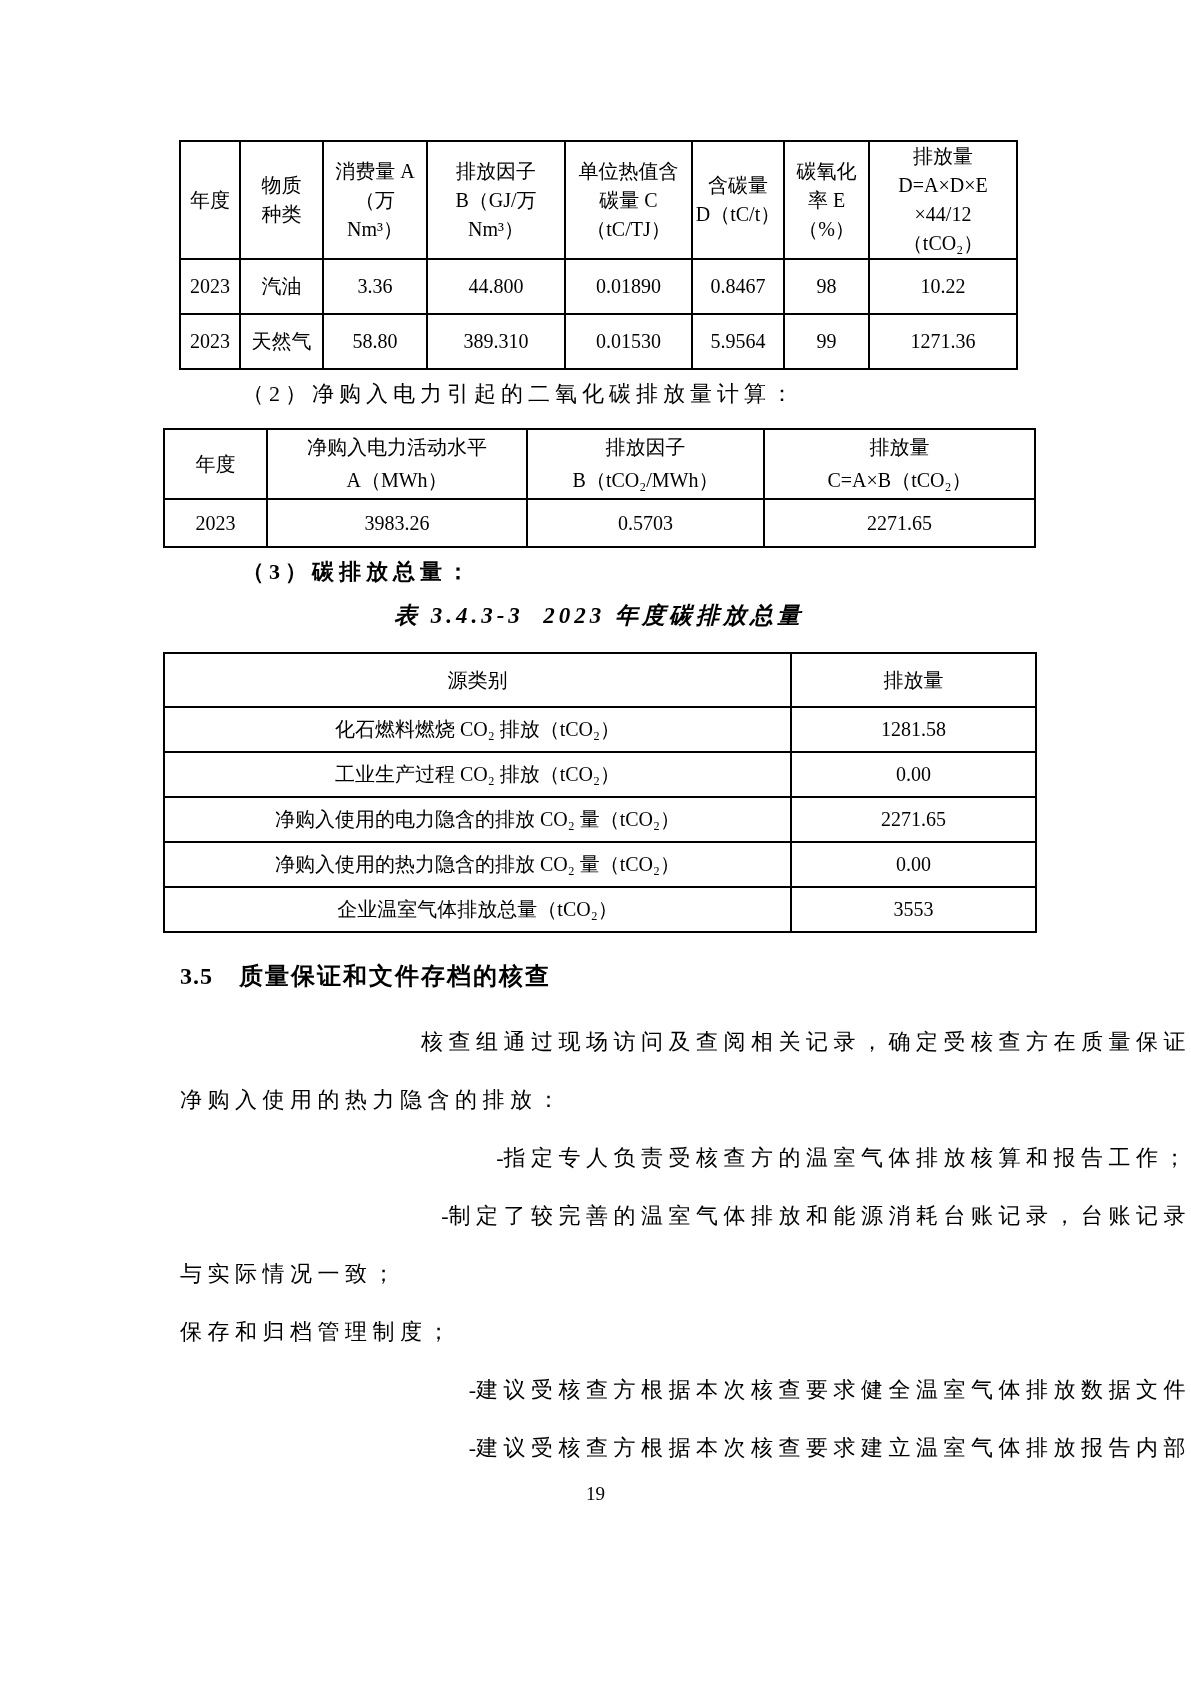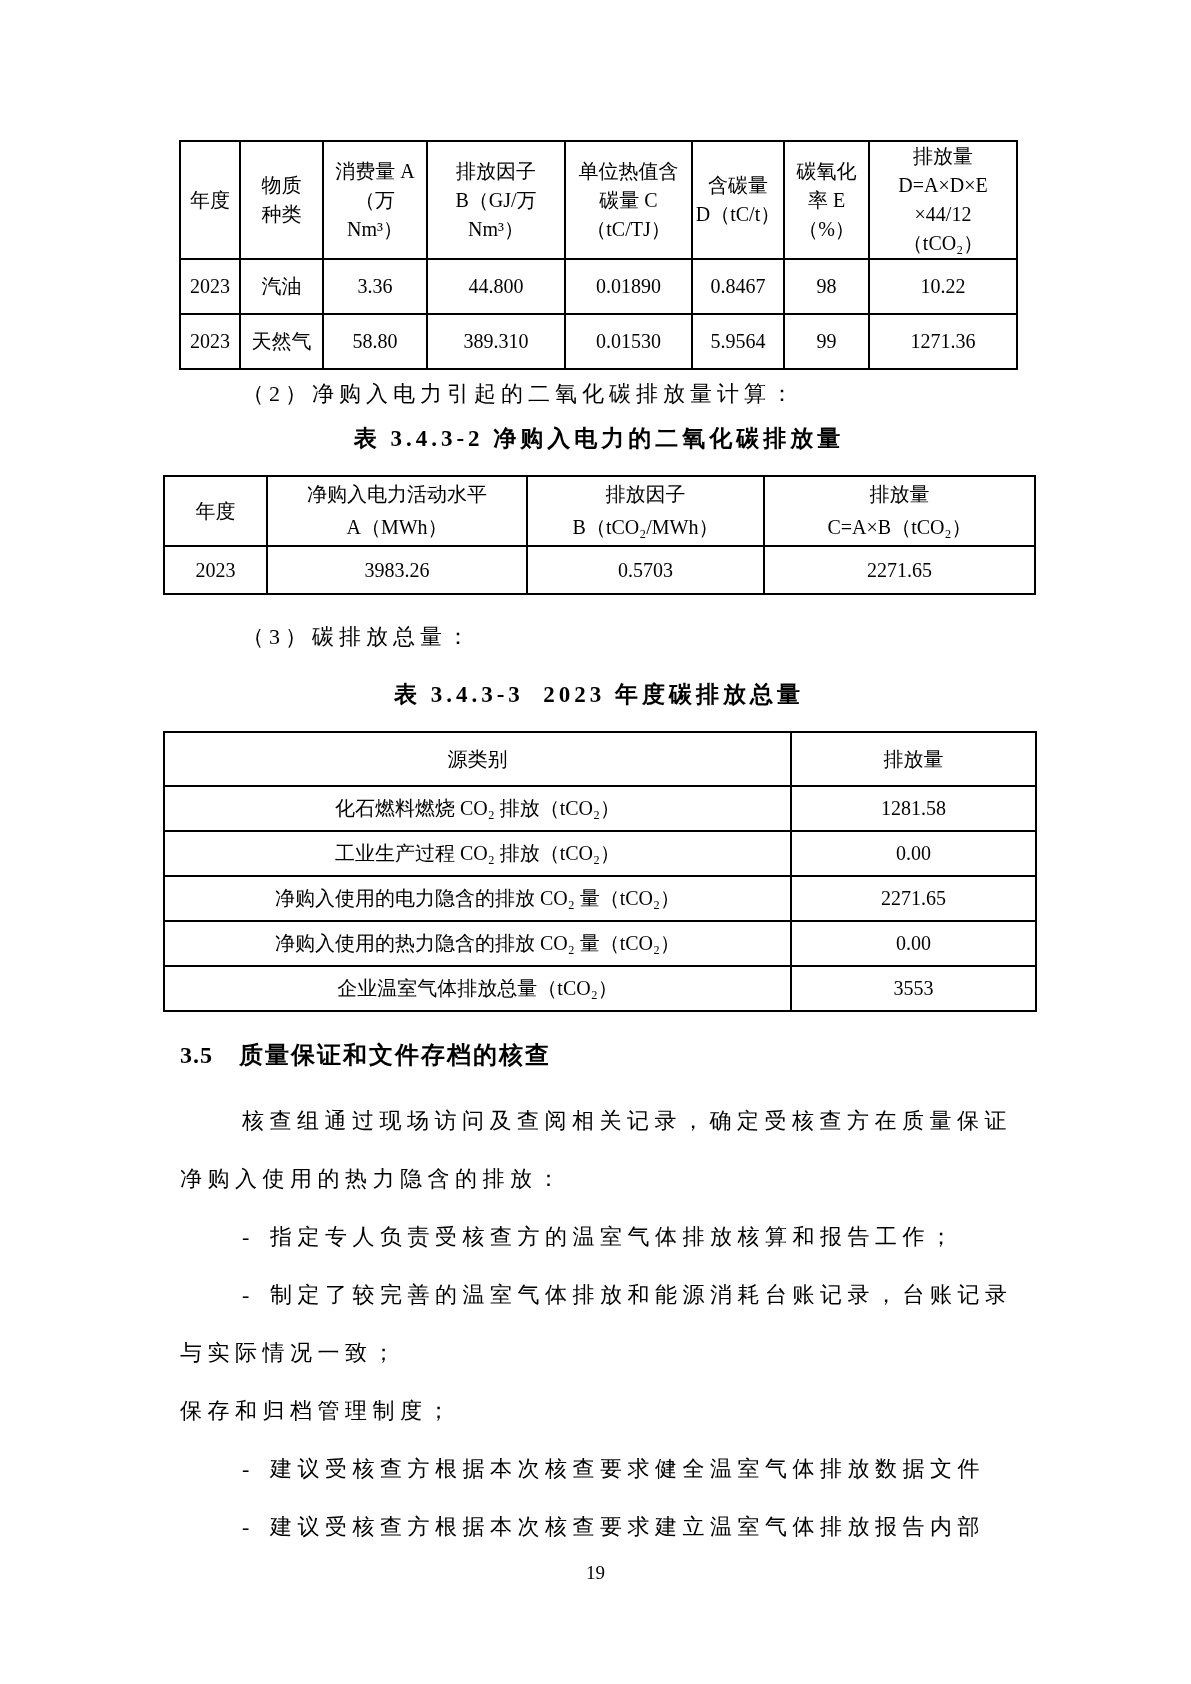--- a/index.html
+++ b/index.html
@@ -25,30 +25,30 @@
   .t1{margin:140px 0 0 179px;width:837px;}
   .t1 .hrow{height:118px;}
   .t1 .drow{height:55px;}
   
   .num-para{
     margin:6px 0 0 180px;
     padding-left:62px;
     font-size:22px;letter-spacing:5px;
     line-height:36px;height:36px;
   }
-  .num-para.p3{margin-top:24px;}
+  .num-para.p3{margin-top:6px;font-weight:bold;}
   
   .caption{
     margin:7px 0 0 163px;width:872px;
     text-align:center;font-weight:bold;
     font-size:23px;letter-spacing:4px;
     line-height:40px;height:40px;
     white-space:pre-wrap;
   }
-  .caption.c3{margin-top:20px;}
+  .caption.c3{margin-top:6px;font-style:italic;}
   
   .t2{margin:16px 0 0 163px;width:871px;}
   .t2 .hrow{height:70px;}
   .t2 .hdr{line-height:33px;}
   .t2 .drow{height:48px;}
   
   .t3{margin:16px 0 0 163px;width:872px;}
   .t3 .hrow{height:54px;}
   .t3 .drow{height:45px;padding-left:48px;}
   
@@ -60,21 +60,21 @@
   }
   .sec-heading .sec-num{margin-right:26px;letter-spacing:1px;}
   
   .body-text{margin-top:17px;}
   .body-line{
     margin:0 0 0 180px;
     font-size:22px;letter-spacing:5.5px;
     line-height:58px;height:58px;
     white-space:pre;
   }
-  .body-line.indent{padding-left:62px;}
+  .body-line.indent{padding-left:62px;text-align:right;}
   .bullet{display:inline-block;width:28px;letter-spacing:0;}
   
   .page-num{
     margin-top:0;
     text-align:center;
     font-size:19px;line-height:34px;height:34px;
   }
 </style>
 </head>
 <body>
@@ -134,21 +134,20 @@
       <td>0.01530</td>
       <td>5.9564</td>
       <td>99</td>
       <td>1271.36</td>
     </tr>
   </tbody>
     </table>
 
   <p class="num-para">（2）净购入电力引起的二氧化碳排放量计算：</p>
 
-  <div class="caption">表 3.4.3-2 净购入电力的二氧化碳排放量</div>
 
   <table class="t2">
     <colgroup>
       <col style="width:103px">
         <col style="width:260px">
         <col style="width:237px">
         <col style="width:271px">
     </colgroup>
     <tbody>
         <tr class="hrow">

